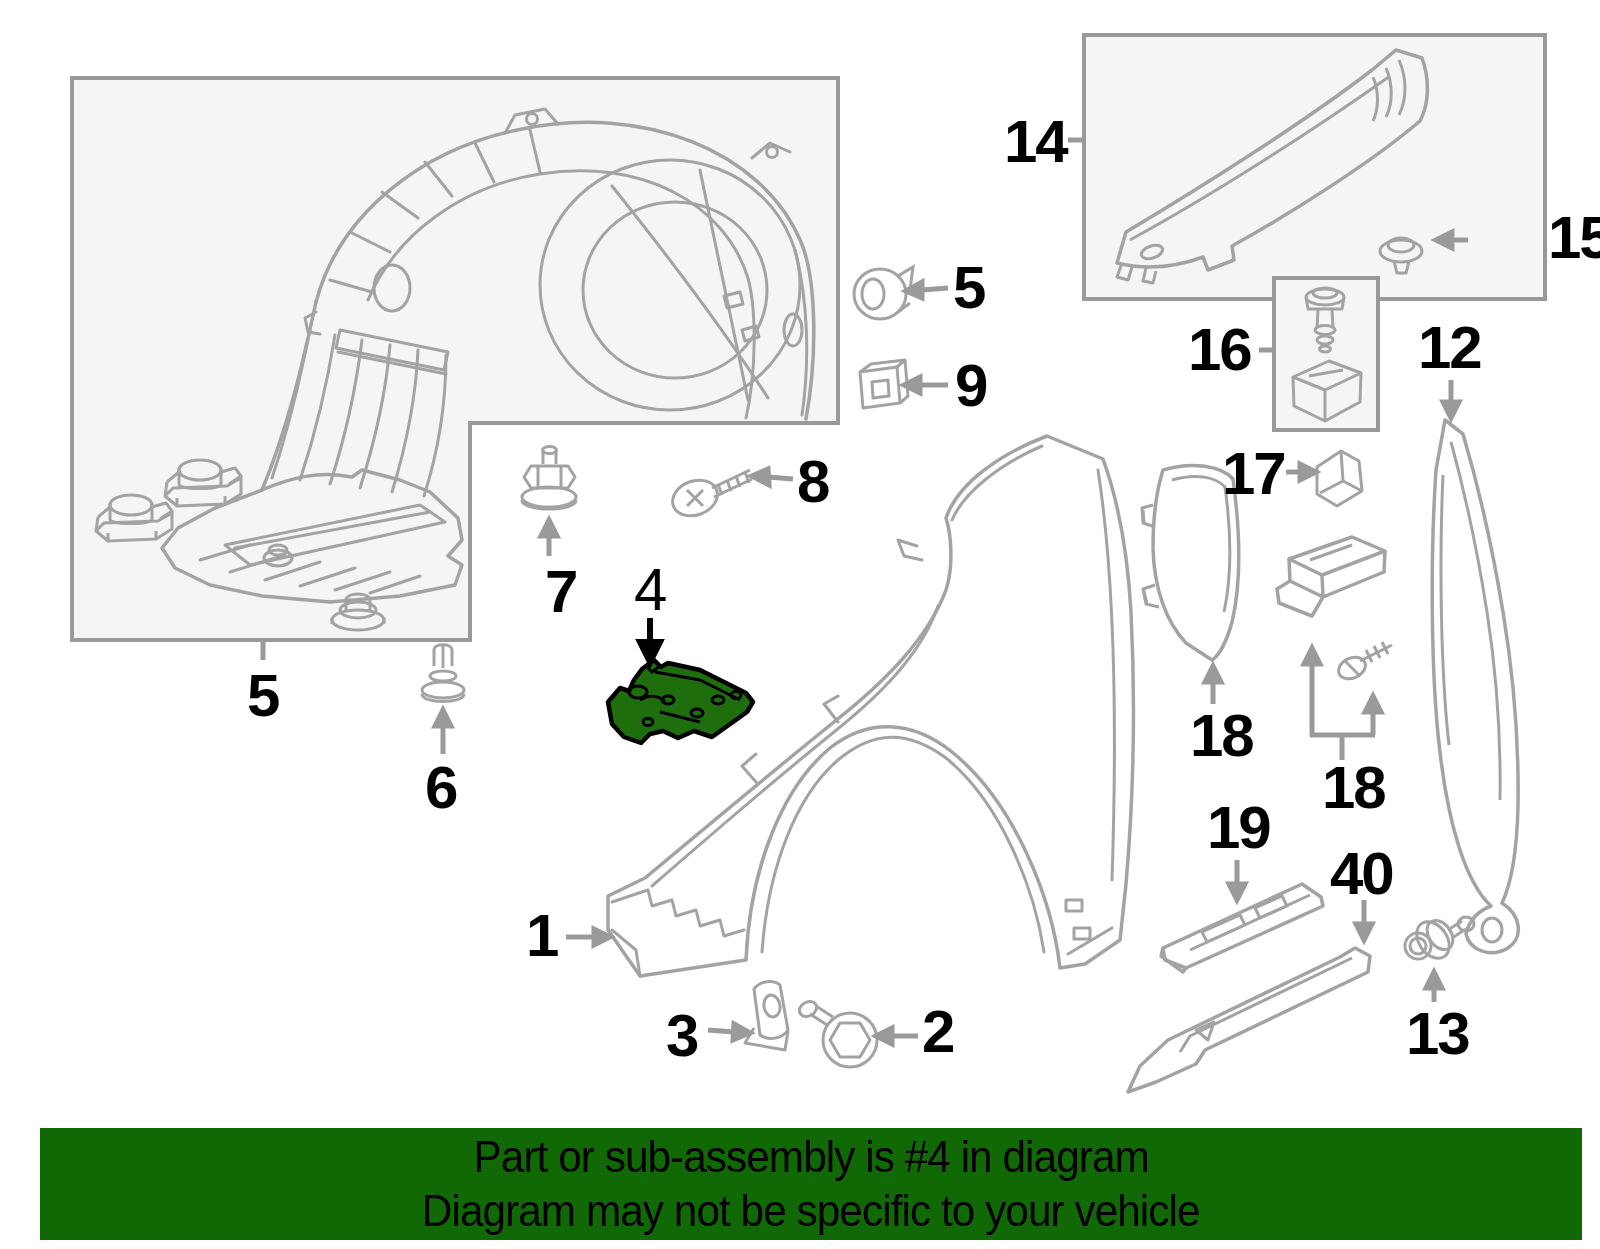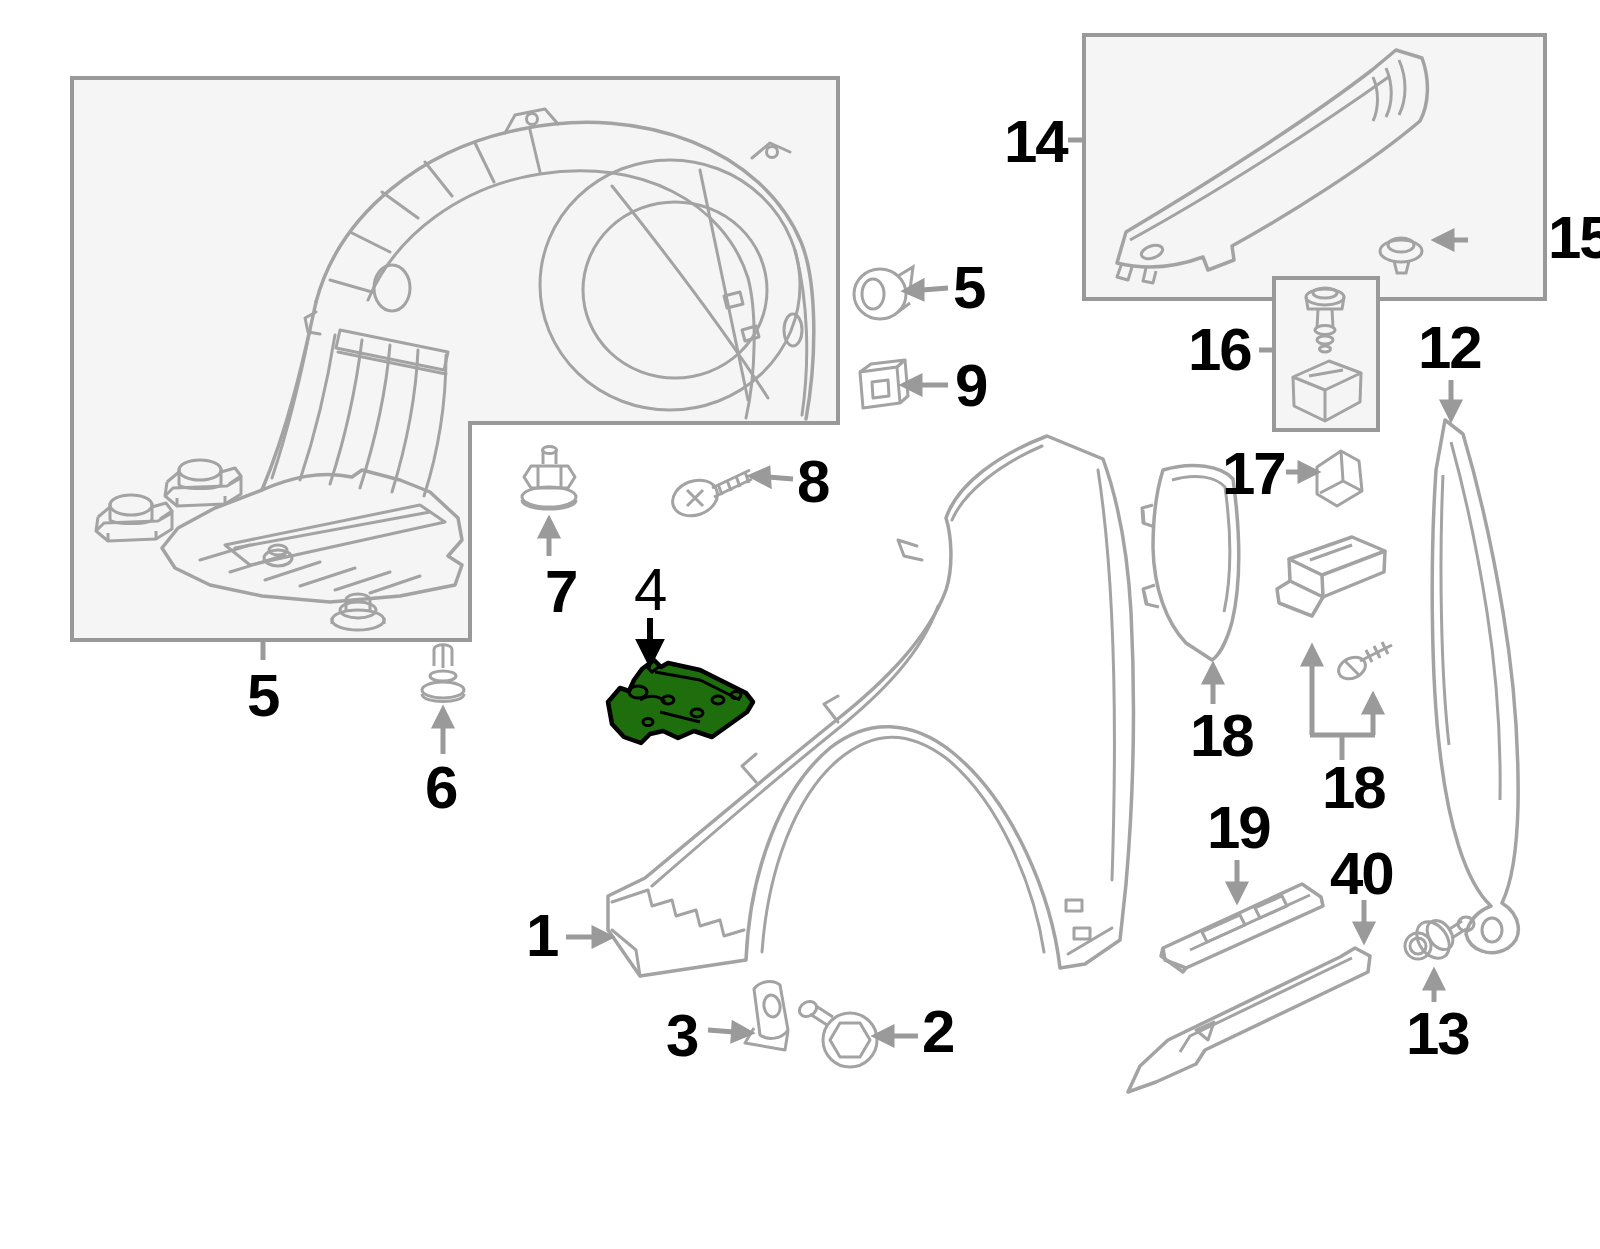--- a/index.html
+++ b/index.html
@@ -370,14 +370,18 @@
   <div class="plabel" style="left:1418px;top:318px;">12</div>
   <div class="plabel" style="left:1406px;top:1004px;">13</div>
   <div class="plabel" style="left:1004px;top:112px;">14</div>
   <div class="plabel" style="left:1548px;top:208px;">15</div>
   <div class="plabel" style="left:1188px;top:320px;">16</div>
   <div class="plabel" style="left:1216px;top:444px;margin-left:6px;">17</div>
   <div class="plabel" style="left:1322px;top:758px;">18</div>
   <div class="plabel" style="left:1207px;top:798px;">19</div>
   <div class="plabel" style="left:1330px;top:844px;">40</div>
 
+  <div class="banner">
+    <div class="banner-line">Part or sub-assembly is #4 in diagram</div>
+    <div class="banner-line">Diagram may not be specific to your vehicle</div>
+  </div>
 
 </div>
 
 </body></html>

